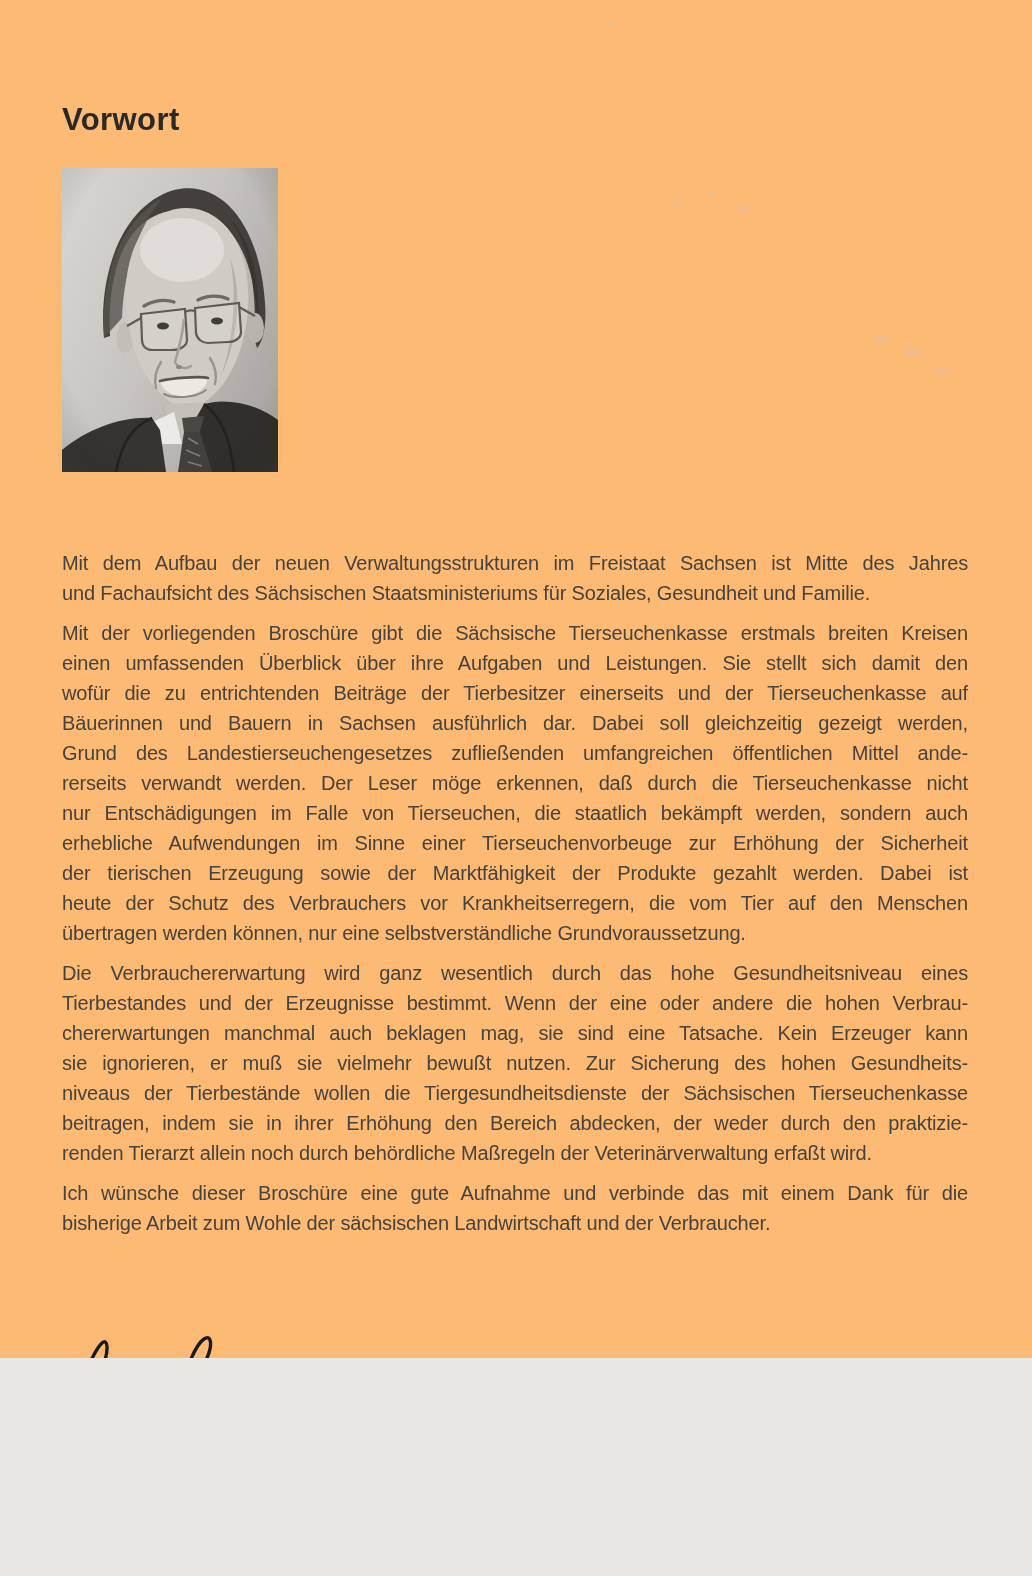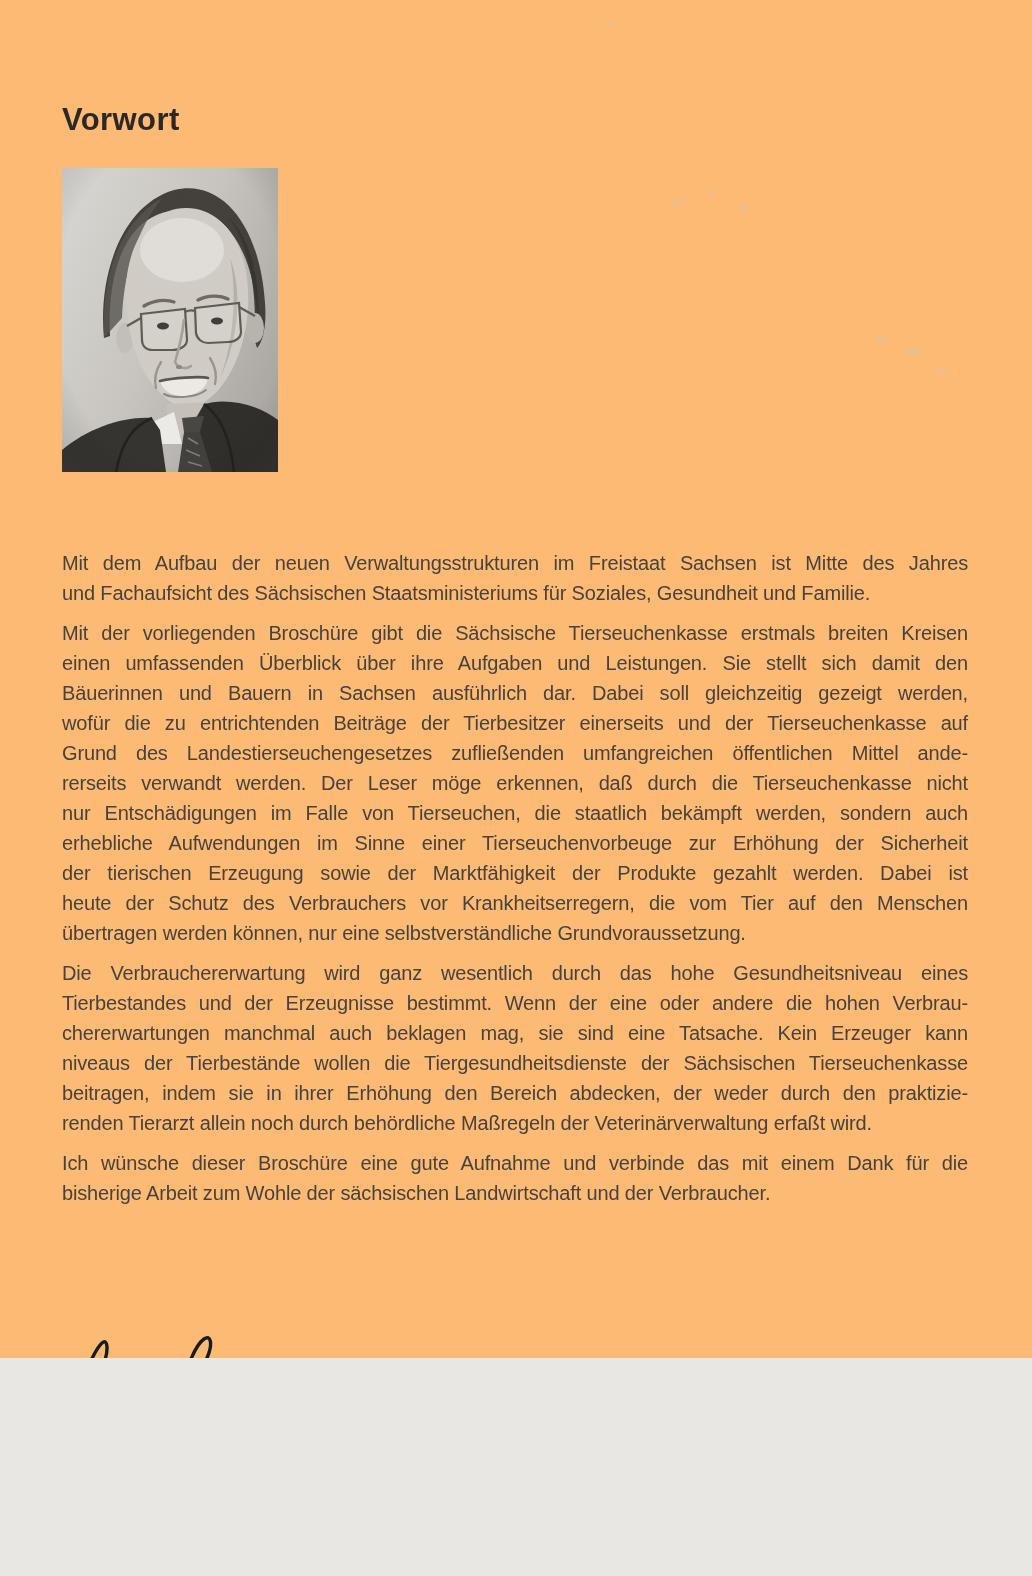--- a/index.html
+++ b/index.html
@@ -172,34 +172,35 @@
   </figure>
 
   <section class="body-text" id="text-block">
       <div class="para">
         <div class="line">Mit dem Aufbau der neuen Verwaltungsstrukturen im Freistaat Sachsen ist Mitte des Jahres</div>
         <div class="line last">und Fachaufsicht des Sächsischen Staatsministeriums für Soziales, Gesundheit und Familie.</div>
       </div>
       <div class="para">
         <div class="line">Mit der vorliegenden Broschüre gibt die Sächsische Tierseuchenkasse erstmals breiten Kreisen</div>
         <div class="line">einen umfassenden Überblick über ihre Aufgaben und Leistungen. Sie stellt sich damit den</div>
+        <div class="line">wofür die zu entrichtenden Beiträge der Tierbesitzer einerseits und der Tierseuchenkasse auf</div>
         <div class="line">Bäuerinnen und Bauern in Sachsen ausführlich dar. Dabei soll gleichzeitig gezeigt werden,</div>
-        <div class="line">wofür die zu entrichtenden Beiträge der Tierbesitzer einerseits und der Tierseuchenkasse auf</div>
         <div class="line">Grund des Landestierseuchengesetzes zufließenden umfangreichen öffentlichen Mittel ande-</div>
         <div class="line">rerseits verwandt werden. Der Leser möge erkennen, daß durch die Tierseuchenkasse nicht</div>
         <div class="line">nur Entschädigungen im Falle von Tierseuchen, die staatlich bekämpft werden, sondern auch</div>
         <div class="line">erhebliche Aufwendungen im Sinne einer Tierseuchenvorbeuge zur Erhöhung der Sicherheit</div>
         <div class="line">der tierischen Erzeugung sowie der Marktfähigkeit der Produkte gezahlt werden. Dabei ist</div>
         <div class="line">heute der Schutz des Verbrauchers vor Krankheitserregern, die vom Tier auf den Menschen</div>
         <div class="line last">übertragen werden können, nur eine selbstverständliche Grundvoraussetzung.</div>
       </div>
       <div class="para">
         <div class="line">Die Verbrauchererwartung wird ganz wesentlich durch das hohe Gesundheitsniveau eines</div>
         <div class="line">Tierbestandes und der Erzeugnisse bestimmt. Wenn der eine oder andere die hohen Verbrau-</div>
         <div class="line">chererwartungen manchmal auch beklagen mag, sie sind eine Tatsache. Kein Erzeuger kann</div>
+        <div class="line">sie ignorieren, er muß sie vielmehr bewußt nutzen. Zur Sicherung des hohen Gesundheits-</div>
         <div class="line">niveaus der Tierbestände wollen die Tiergesundheitsdienste der Sächsischen Tierseuchenkasse</div>
         <div class="line">beitragen, indem sie in ihrer Erhöhung den Bereich abdecken, der weder durch den praktizie-</div>
         <div class="line last">renden Tierarzt allein noch durch behördliche Maßregeln der Veterinärverwaltung erfaßt wird.</div>
       </div>
       <div class="para">
         <div class="line">Ich wünsche dieser Broschüre eine gute Aufnahme und verbinde das mit einem Dank für die</div>
         <div class="line last">bisherige Arbeit zum Wohle der sächsischen Landwirtschaft und der Verbraucher.</div>
       </div>
     </section>
 

